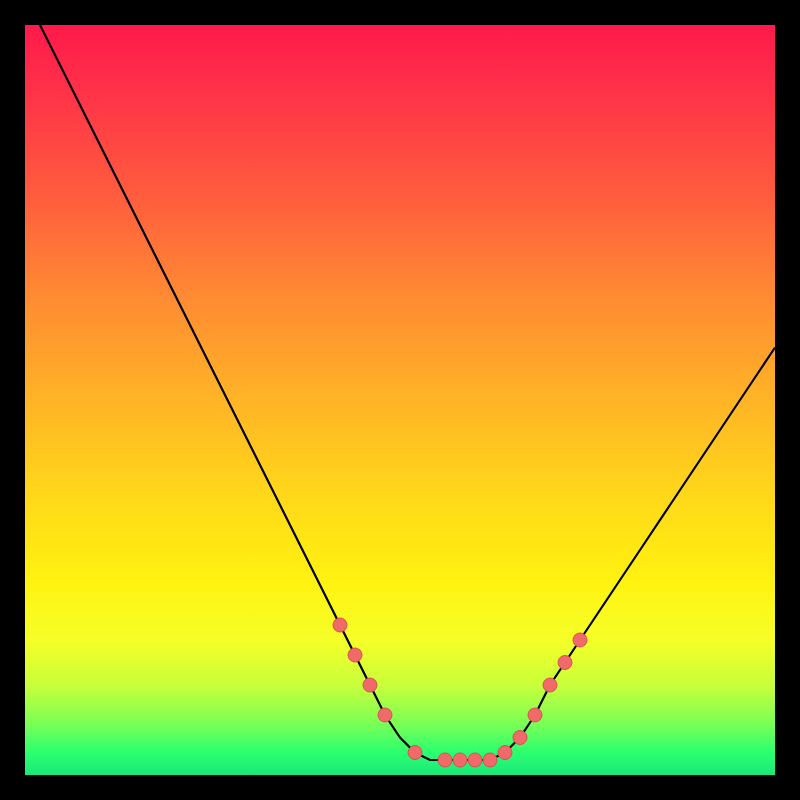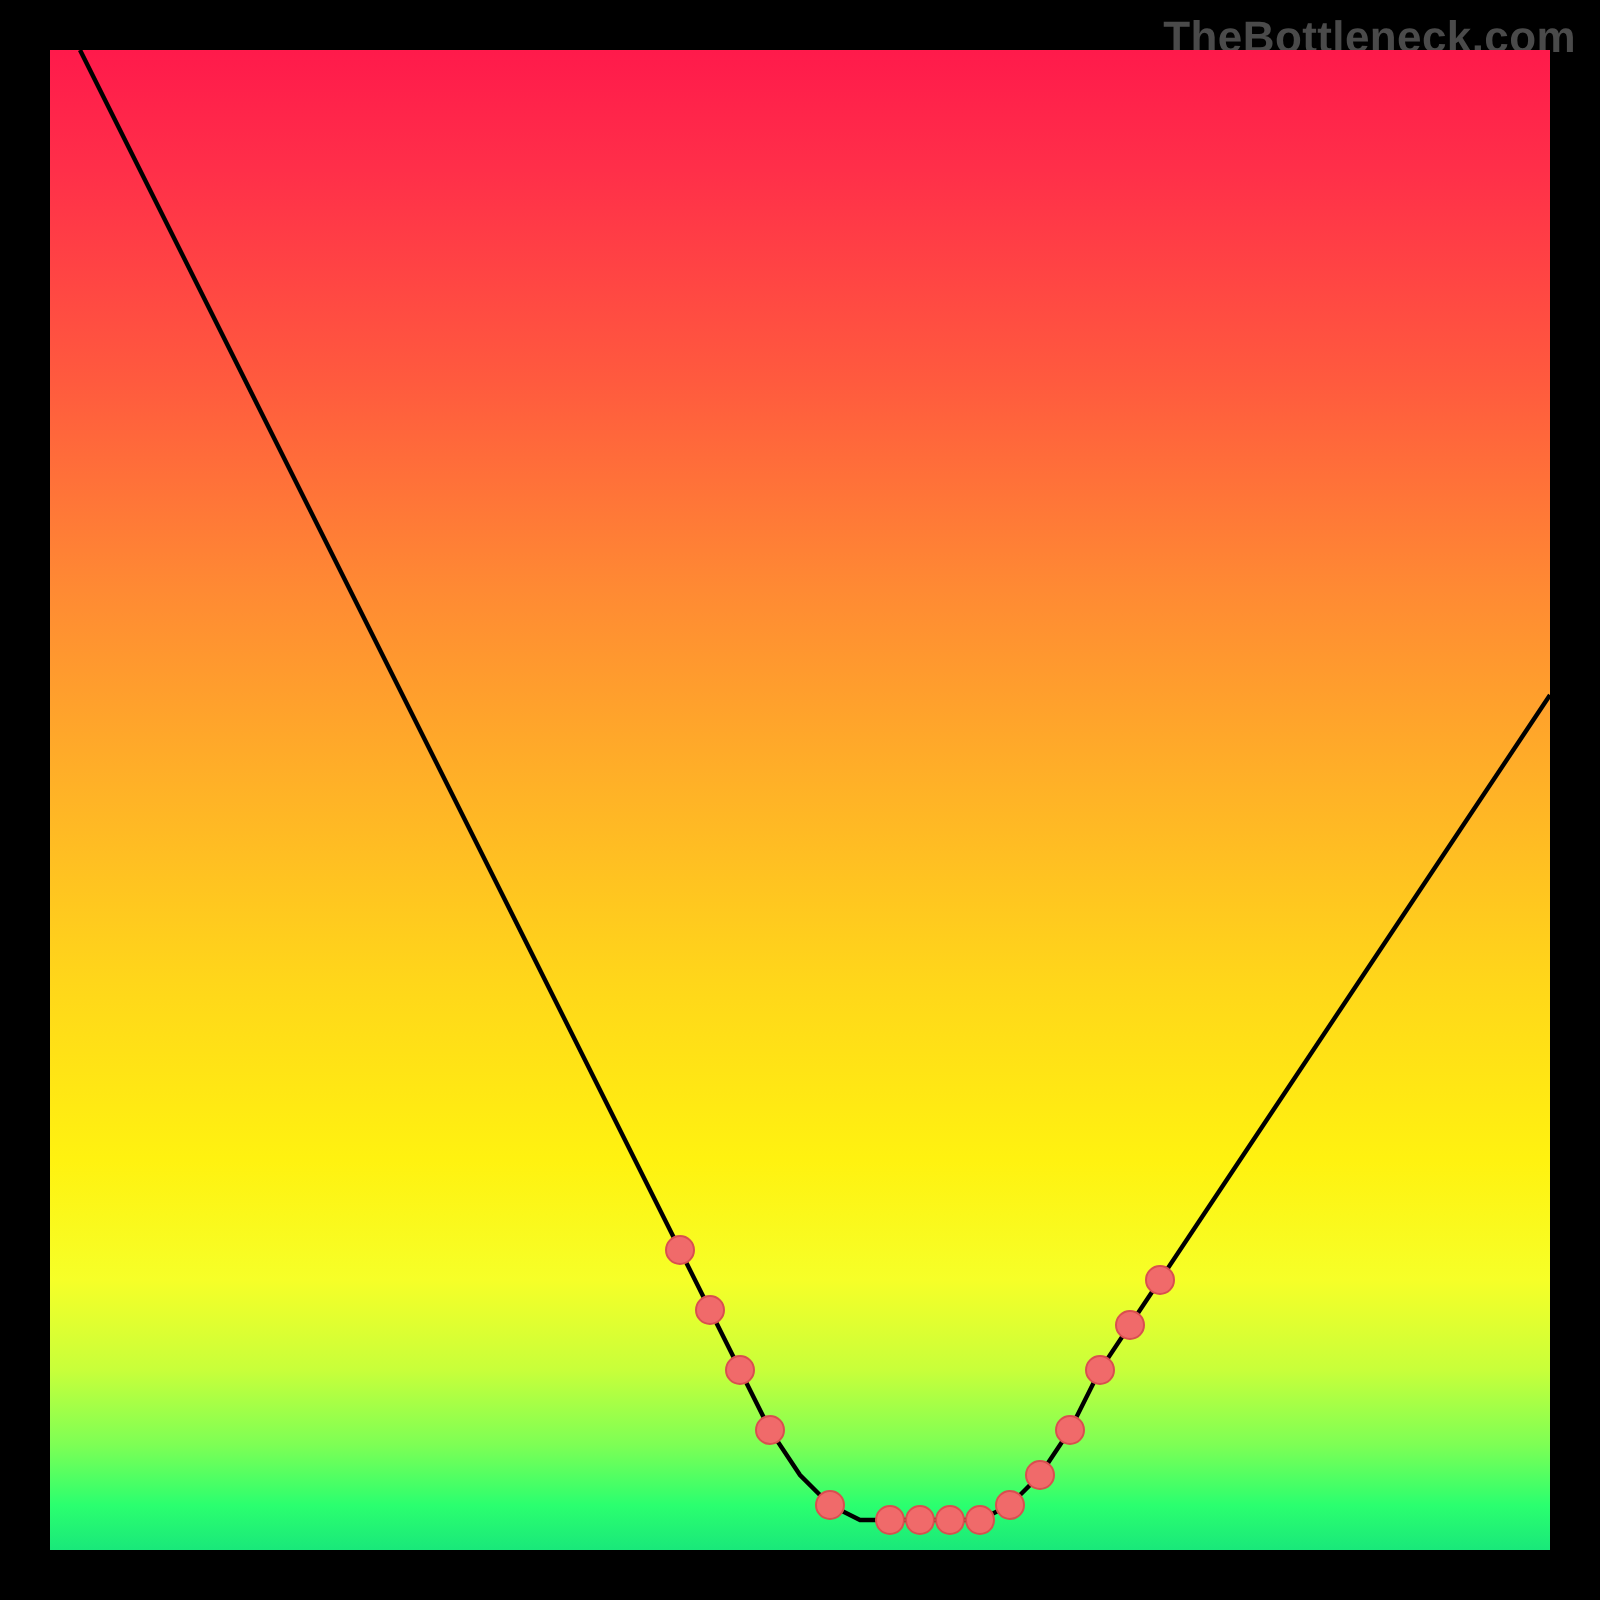--- a/index.html
+++ b/index.html
@@ -57,21 +57,20 @@
     width: 750px;
     height: 750px;
     overflow: visible;
   }
 </style>
 </head>
 <body>
 
 <div class="frame">
 
-  <div class="watermark">TheBottleneck.com</div>
 
   <div class="plot">
     <svg class="curve" viewBox="0 0 750 750" preserveAspectRatio="none">
       <path id="curve-path" fill="none" stroke="#000" stroke-width="2.2" d="M15.0 0.0 L45.0 60.0 L75.0 120.0 L105.0 180.0 L135.0 240.0 L165.0 300.0 L195.0 360.0 L225.0 420.0 L255.0 480.0 L285.0 540.0 L315.0 600.0 L330.0 630.0 L345.0 660.0 L360.0 690.0 L375.0 712.5 L390.0 727.5 L405.0 735.0 L420.0 735.0 L435.0 735.0 L450.0 735.0 L465.0 735.0 L480.0 727.5 L495.0 712.5 L510.0 690.0 L525.0 660.0 L555.0 615.0 L585.0 570.0 L615.0 525.0 L645.0 480.0 L675.0 435.0 L705.0 390.0 L735.0 345.0 L750.0 322.5"></path>
       <g id="markers">
           <circle cx="315.0" cy="600.0" r="7" fill="#f06a6a" stroke="#d94f4f" stroke-width="1"></circle>
           <circle cx="330.0" cy="630.0" r="7" fill="#f06a6a" stroke="#d94f4f" stroke-width="1"></circle>
           <circle cx="345.0" cy="660.0" r="7" fill="#f06a6a" stroke="#d94f4f" stroke-width="1"></circle>
           <circle cx="360.0" cy="690.0" r="7" fill="#f06a6a" stroke="#d94f4f" stroke-width="1"></circle>
           <circle cx="390.0" cy="727.5" r="7" fill="#f06a6a" stroke="#d94f4f" stroke-width="1"></circle>

